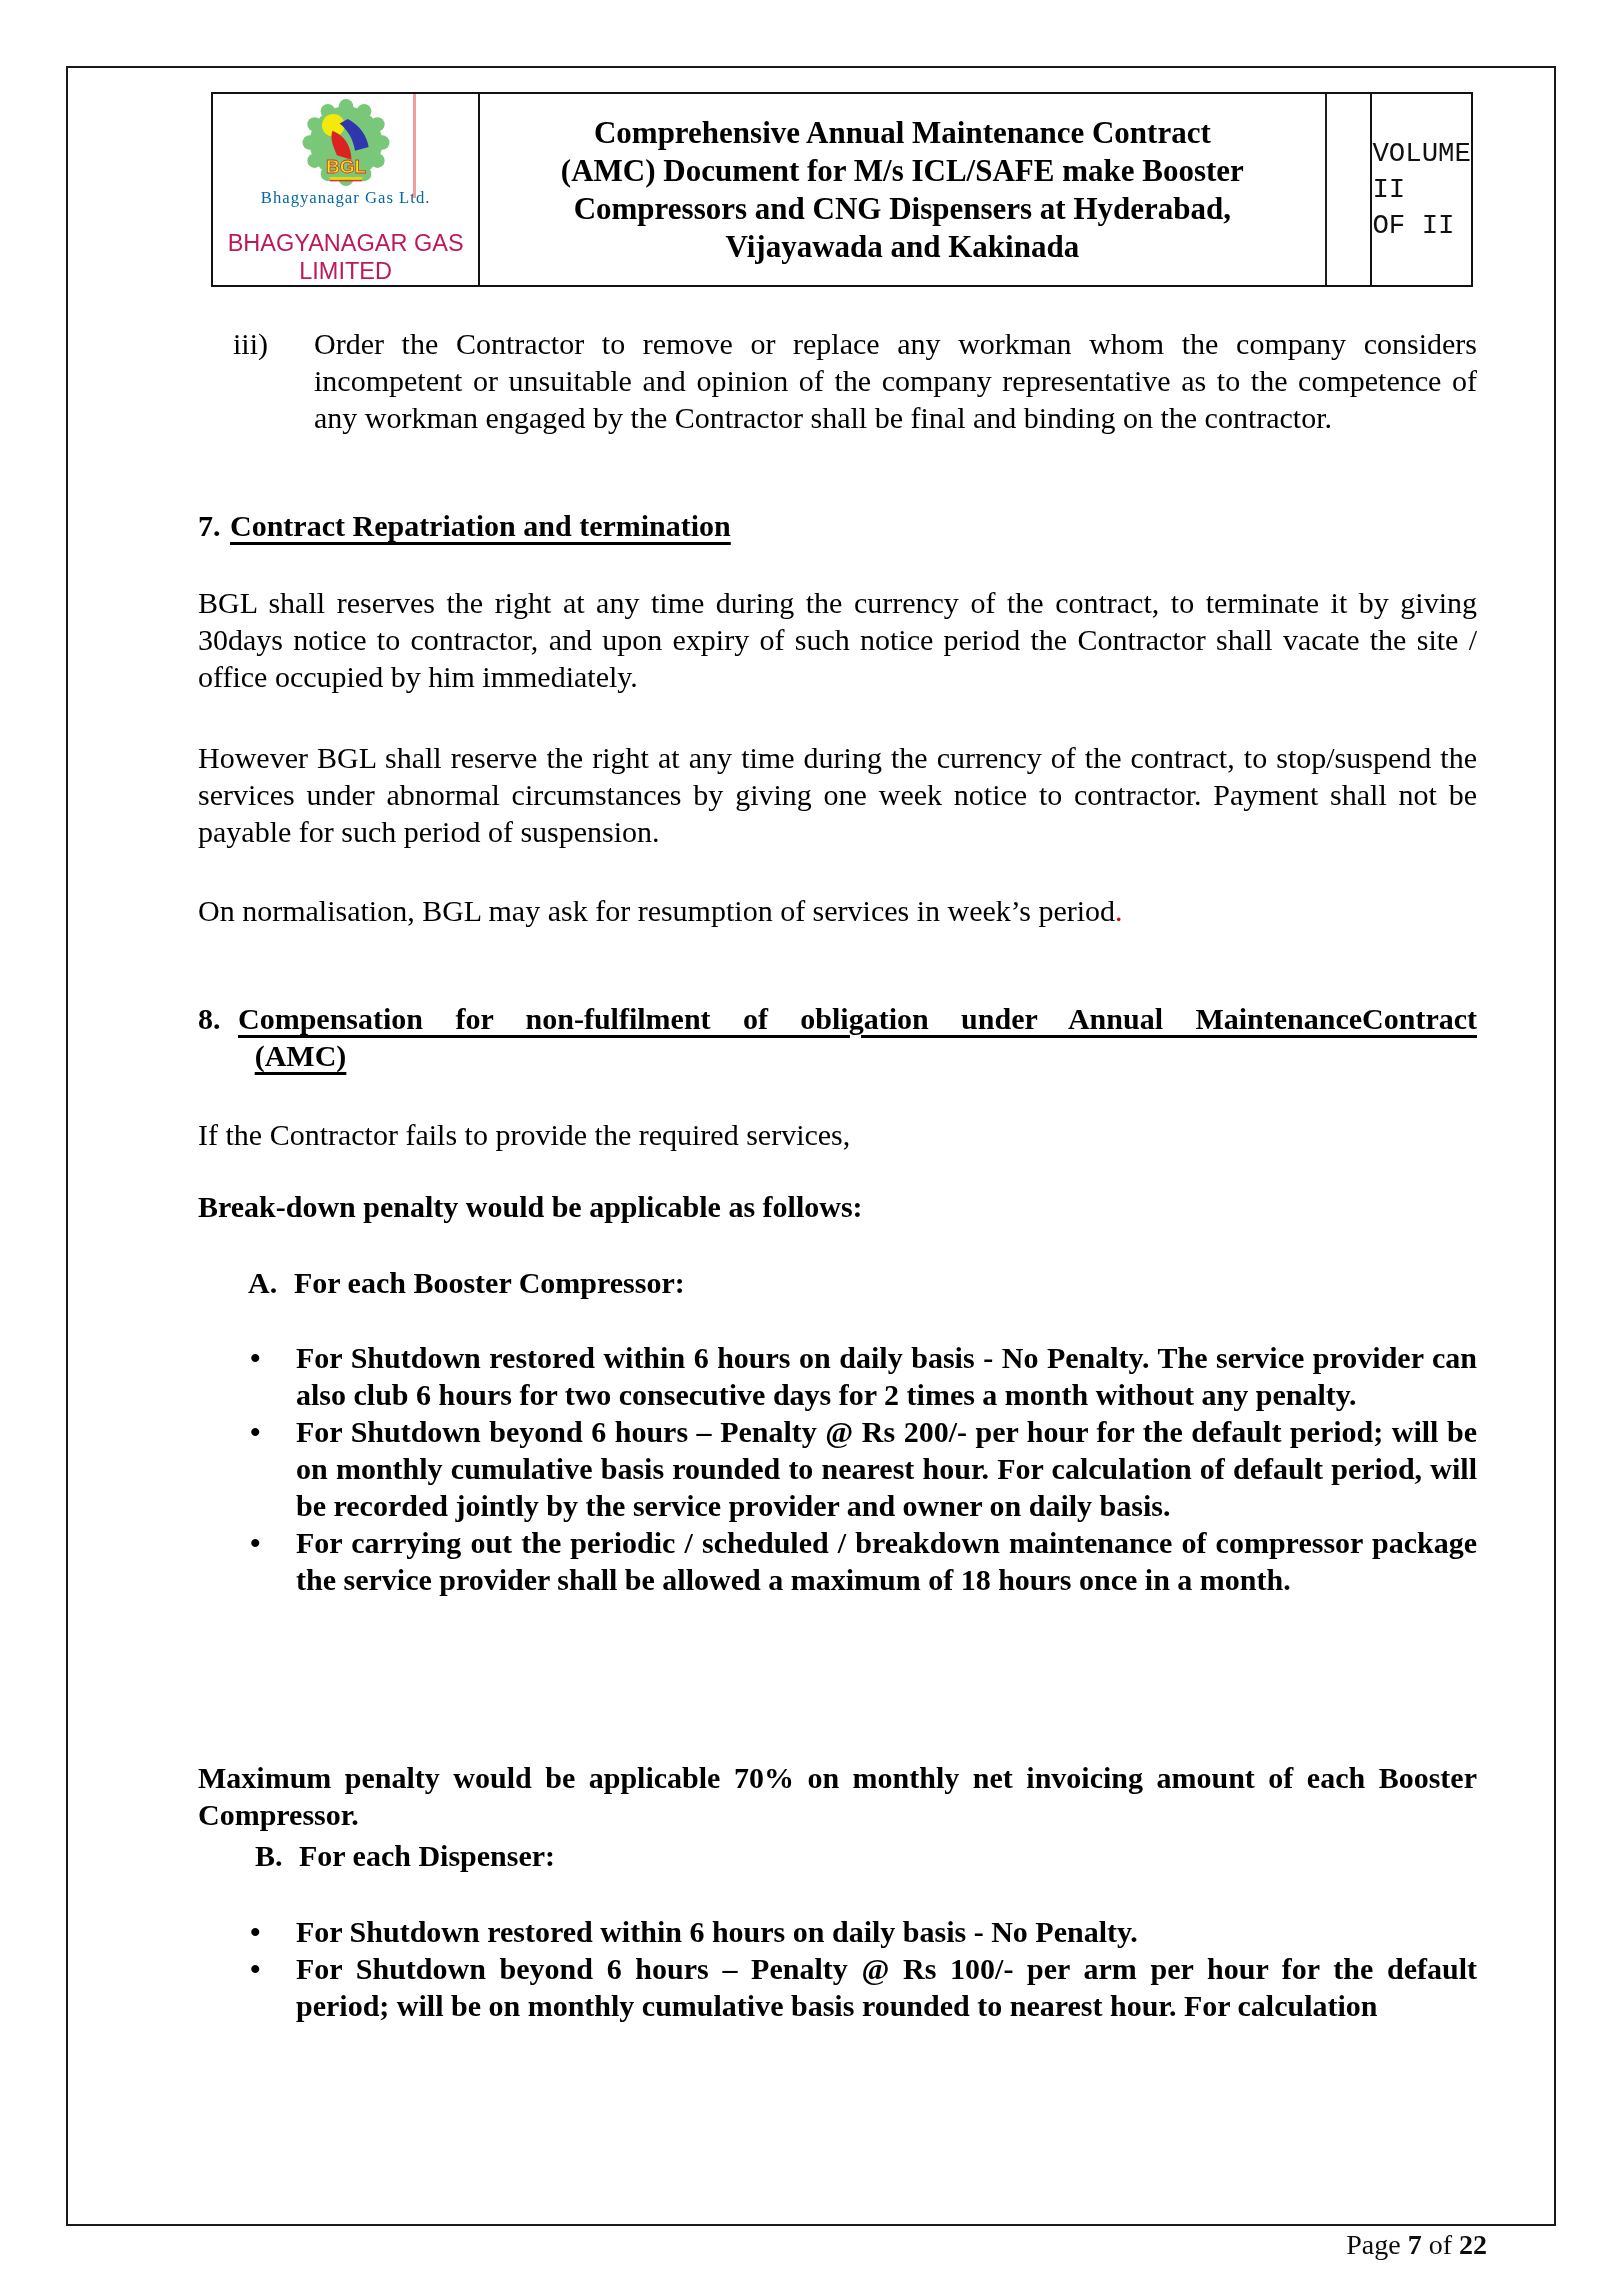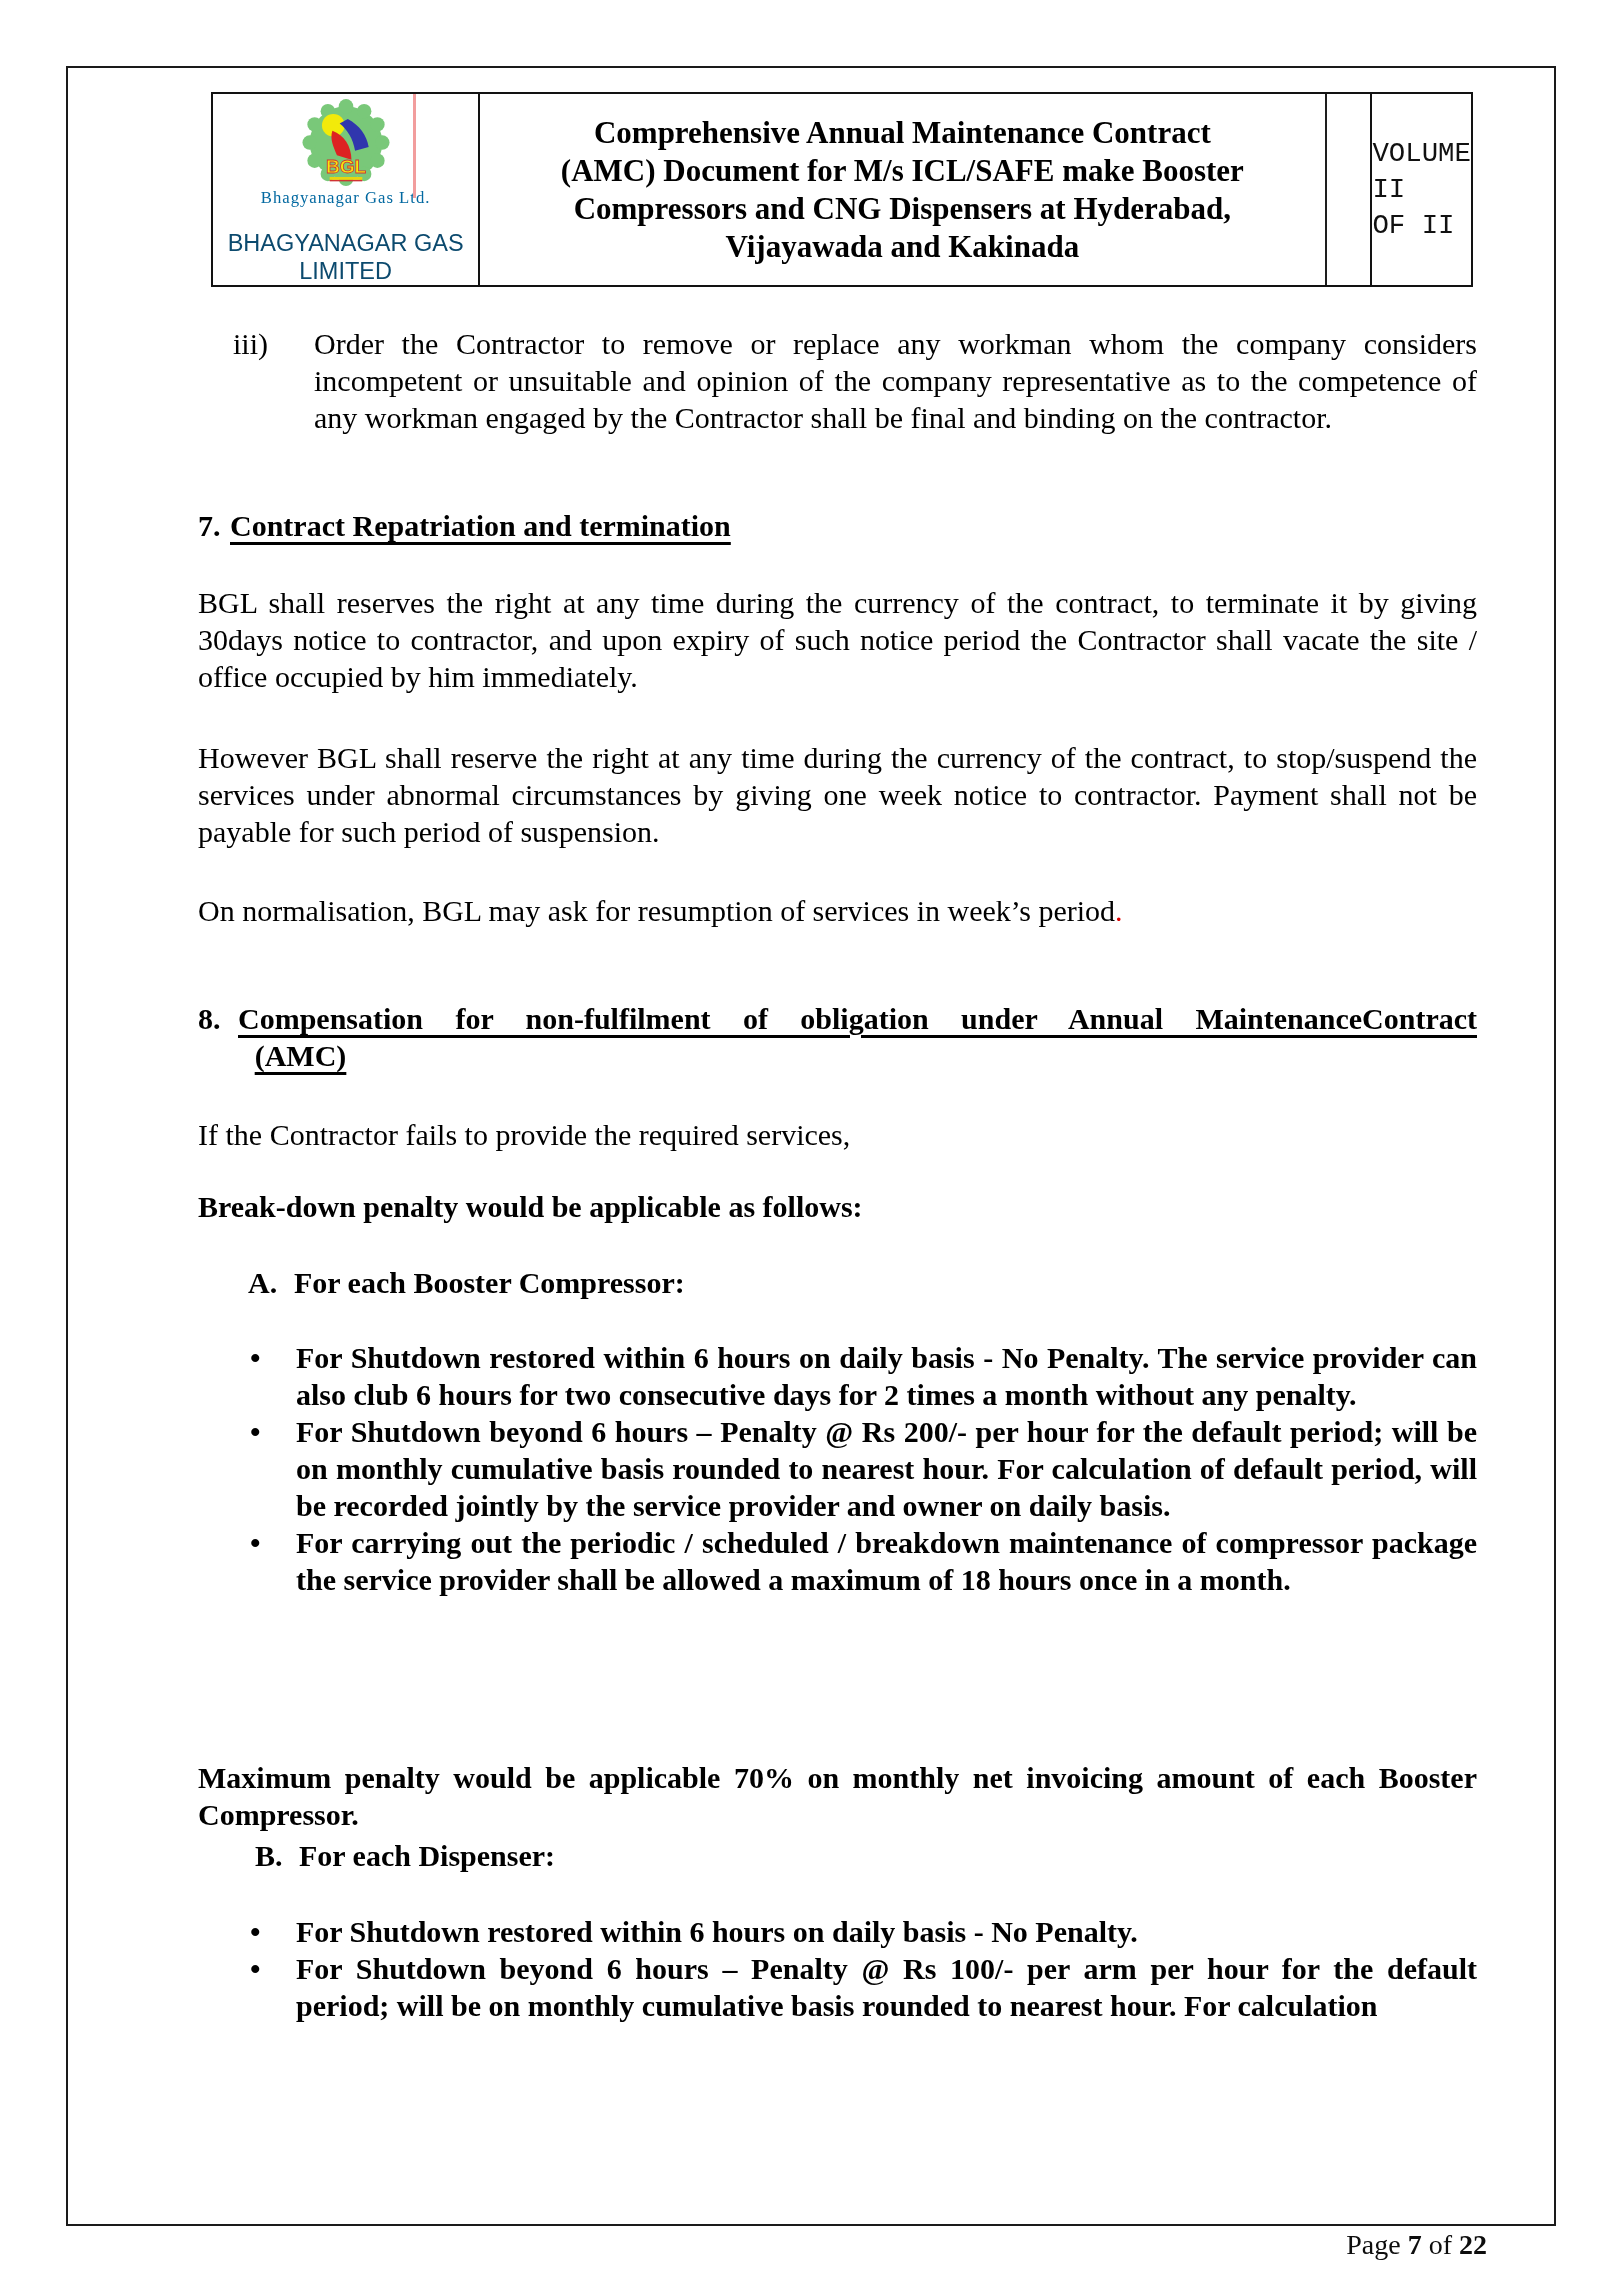--- a/index.html
+++ b/index.html
@@ -22,21 +22,21 @@
     padding-top:4.9px;
   }
   .logo-scan-line{
     position:absolute;left:200px;top:0;width:2.9px;height:104px;background:#f29d9d;
   }
   .logo-sub{
     font-size:16.7px;line-height:18.6px;color:#0369a1;letter-spacing:1px;margin-top:-2px;
   }
   .org-name{
     font-family:"Liberation Sans", sans-serif;font-size:23.5px;line-height:28px;
-    text-align:center;margin-top:21px;color:#0c4a6e;
+    text-align:center;margin-top:21px;color:#be185d;
   }
   .cell-title{
     width:868px;box-sizing:border-box;border-right:2px solid #1e1e1e;
     display:flex;align-items:center;justify-content:center;text-align:center;
   }
   .title-text{font-weight:bold;font-size:31px;line-height:38px;}
   .cell-gap{width:45px;}
   .cell-volume{
     flex:1;box-sizing:border-box;border-left:2.9px solid #121212;
     display:flex;flex-direction:column;align-items:flex-start;justify-content:center;

